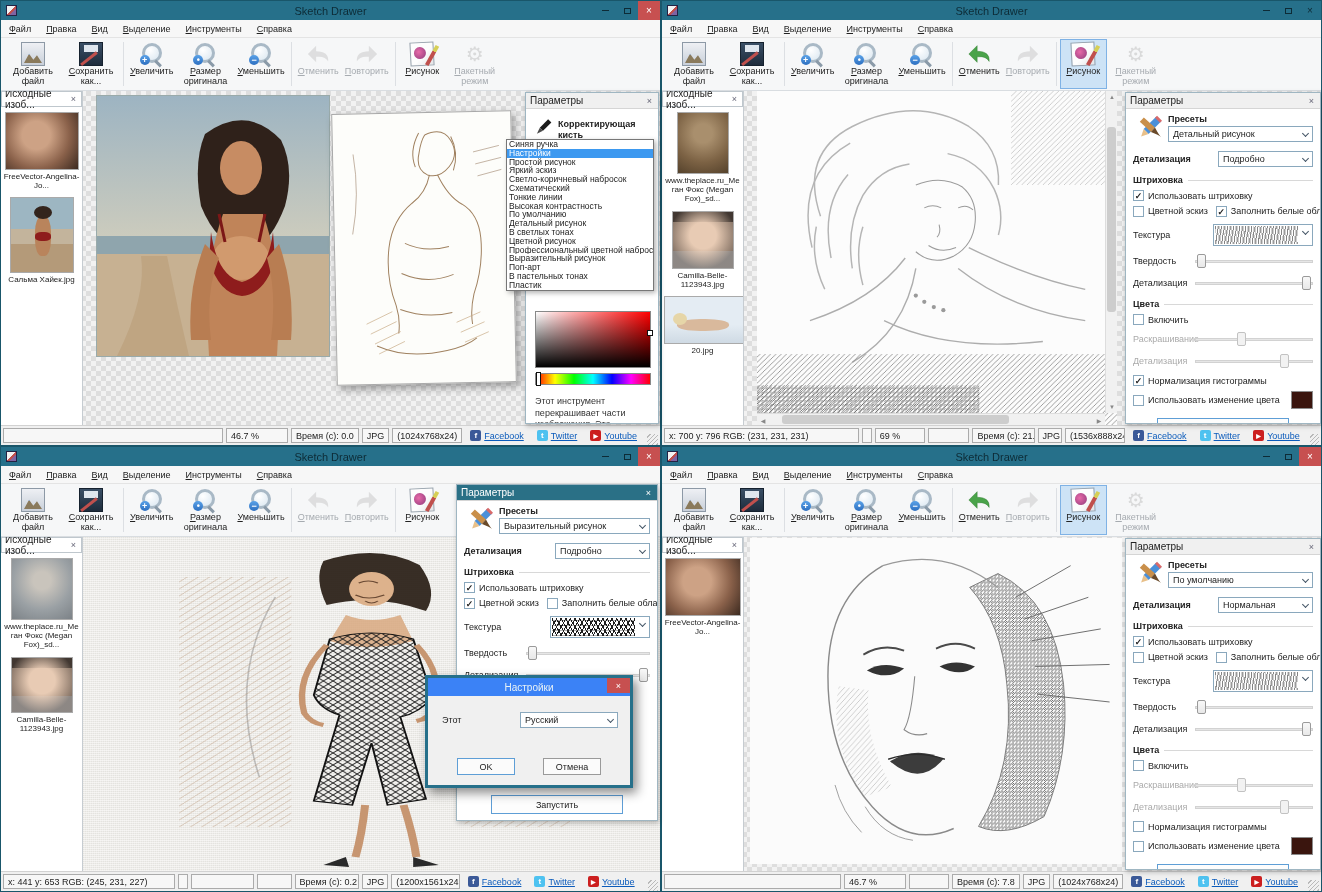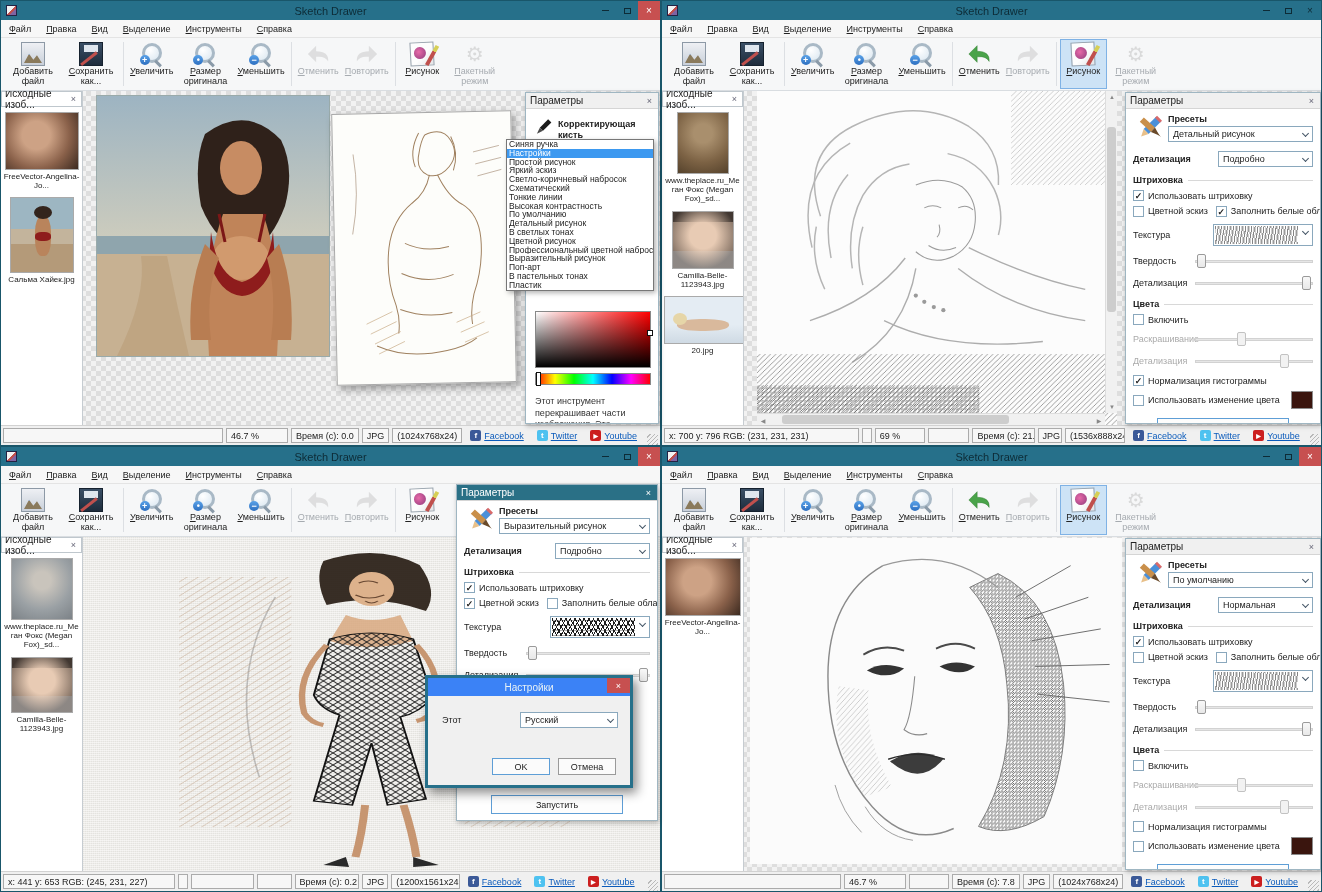--- a/index.html
+++ b/index.html
@@ -130,21 +130,21 @@
 .fb{background:#3b5998}.tw{background:#4ec2f0}.yt{background:#cc1f1f;font-size:6px}
 .grip{width:11px;height:11px;margin-left:2px;background:repeating-linear-gradient(135deg,transparent 0 2px,#b9b9b9 2px 3px);align-self:flex-end}
 .fillsp{flex:1}
 
 .dlg{position:absolute;left:424px;top:228px;width:208px;height:113px;background:#f0f0f0;border:3px solid #26708a;box-shadow:4px 5px 10px rgba(0,0,0,.45);z-index:9}
 .dtb{height:18px;background:#3b82f6;color:#e8f2f6;display:flex;align-items:center;justify-content:center;position:relative;font-size:10px}
 .dx{position:absolute;right:0;top:0;width:23px;height:15px;background:#c75050;color:#fff;display:flex;align-items:center;justify-content:center;font-size:9px}
 .dbody{position:relative;height:calc(100% - 18px)}
 .dlrow{position:absolute;left:14px;right:12px;top:16px;display:flex;align-items:center;justify-content:space-between}
 .dlrow .drop{width:98px}
-.dbtns{position:absolute;right:14px;bottom:10px;display:flex;gap:8px}
+.dbtns{position:absolute;right:29px;bottom:10px;display:flex;gap:28px}
 .dbtn{width:58px;height:17px;border:1px solid #9a9a9a;background:#fbfbfb;display:flex;align-items:center;justify-content:center}
 .dbtn.pri{border-color:#5e9ed6}
 b{font-weight:bold}
 </style>
 </head>
 <body>
 
 <div class="win" id="w-tl">
   <div class="tb">
     <span class="aico"></span>

